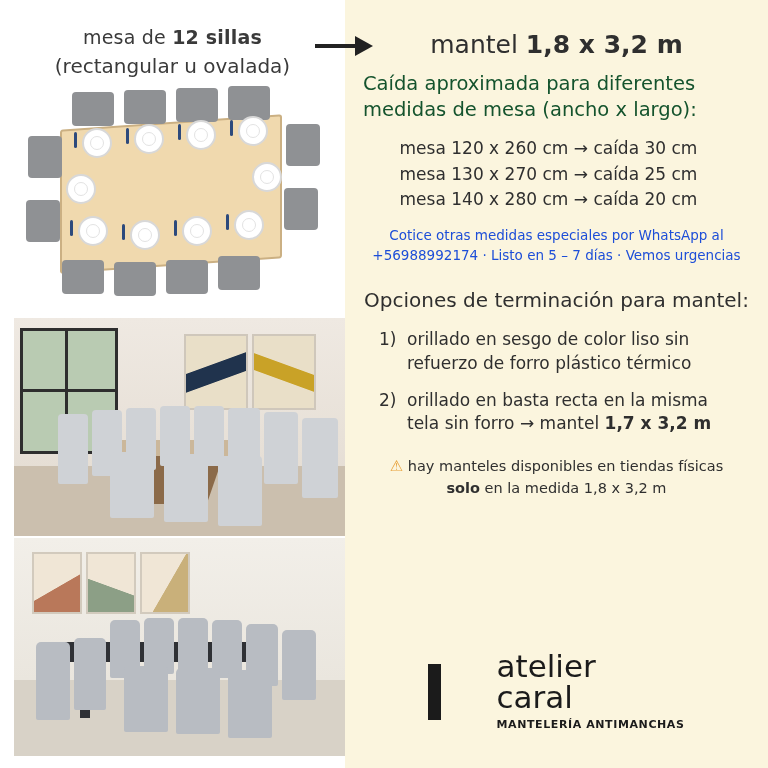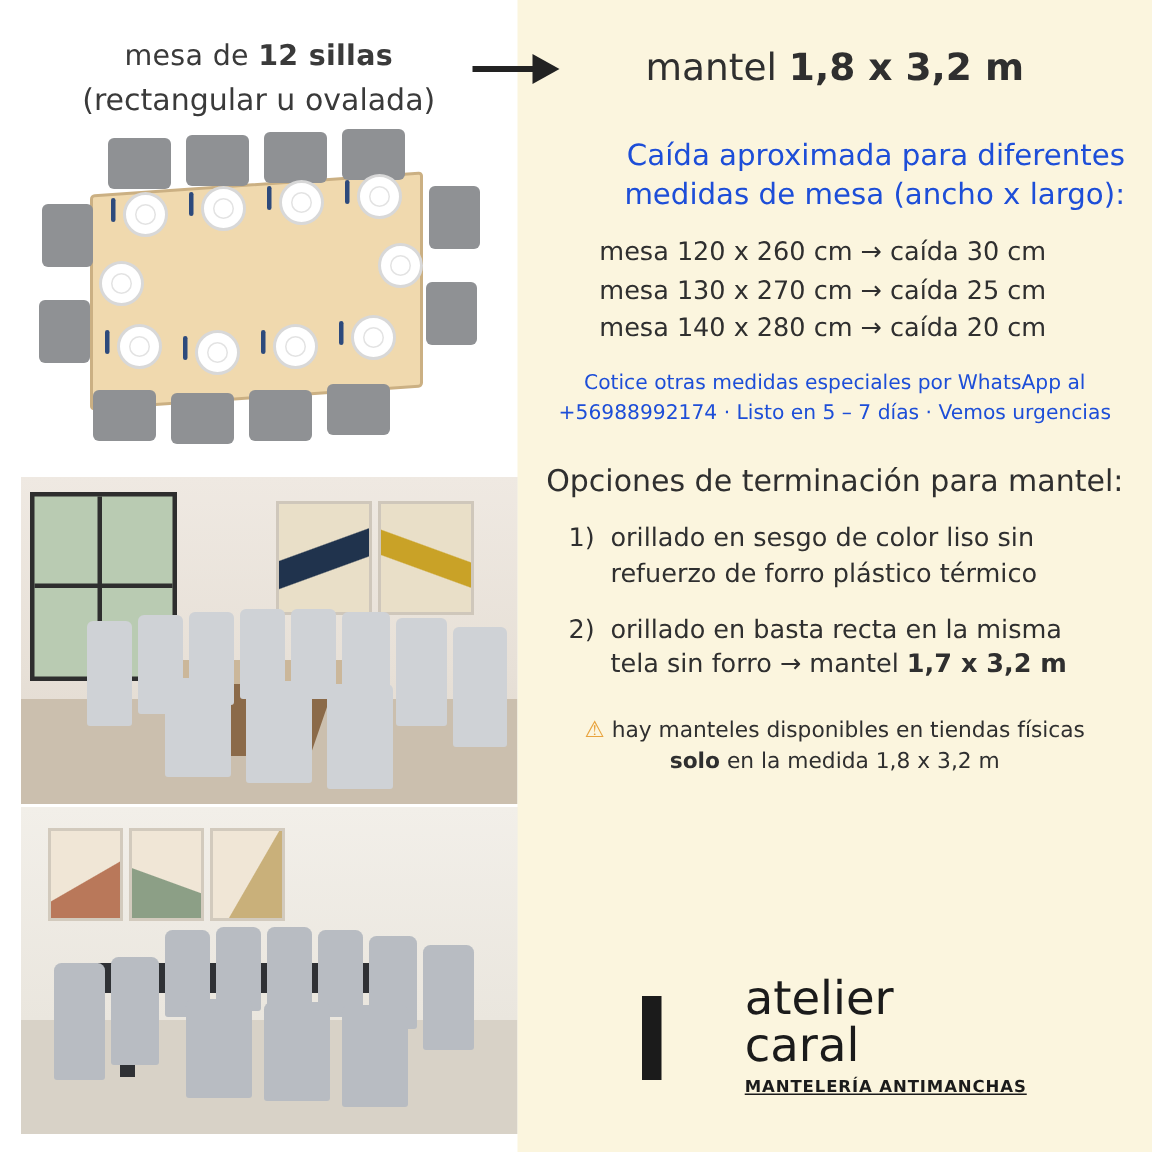--- a/index.html
+++ b/index.html
@@ -76,42 +76,42 @@
   
   .arrow{
     position:absolute;left:-30px;top:35px;width:62px;height:22px;
   }
   .arrow .shaft{position:absolute;left:0;top:9px;width:44px;height:4px;background:#222;}
   .arrow .head{position:absolute;left:40px;top:1px;width:0;height:0;
     border-top:10px solid transparent;border-bottom:10px solid transparent;border-left:18px solid #222;}
 
   .r-title{margin:30px 0 0 0;text-align:center;font-size:25px;color:#2f2f2f;}
   .r-title b{font-weight:bold;}
-  .r-h2{margin:32px 18px 0 18px;text-align:right;font-size:19.5px;color:#1d4ed8;line-height:1.32;}
+  .r-h2{margin:12px 18px 0 18px;text-align:left;font-size:19.5px;color:#14532d;line-height:1.32;}
   .r-list{margin:14px 16px 0 0;text-align:center;font-size:17px;color:#2f2f2f;line-height:1.48;}
   .r-note{margin:14px 14px 0 14px;text-align:center;font-size:13.5px;color:#1d4ed8;line-height:1.45;}
   .r-h3{margin:22px 0 0 0;text-align:center;font-size:20px;color:#2f2f2f;line-height:1.35;}
 
   .opt{display:flex;margin:14px 30px 0 34px;font-size:17px;color:#2f2f2f;line-height:1.38;}
   .opt .num{width:28px;flex:none;}
   .opt .txt{flex:1;}
   .opt .txt b{font-weight:bold;}
 
   .warn{margin:20px 26px 12px 26px;text-align:center;font-size:14.5px;color:#2f2f2f;line-height:1.45;}
   .warn b{font-weight:bold;}
   .warn .wicon{color:#e8a33d;font-size:15px;}
 
   
   .logo{position:absolute;left:0;right:0;bottom:38px;display:flex;justify-content:center;}
   .logo-inner{display:flex;align-items:center;gap:46px;}
   .logo-bar{width:13px;height:56px;background:#1b1b1b;margin-right:9px;margin-top:2px;}
   .logo-text{line-height:1.0;}
   .logo-l1{font-size:31px;color:#1b1b1b;}
   .logo-l2{font-size:31px;color:#1b1b1b;}
-  .logo-l3{font-size:11px;letter-spacing:.6px;font-weight:bold;color:#1b1b1b;margin-top:6px;text-decoration:underline;}
+  .logo-l3{font-size:11px;letter-spacing:.6px;font-weight:bold;color:#1b1b1b;margin-top:6px;}
 </style>
 </head>
 <body>
 
 <div class="page">
 
   <div class="left">
 
     <div class="left-head">
       <div class="left-title">

